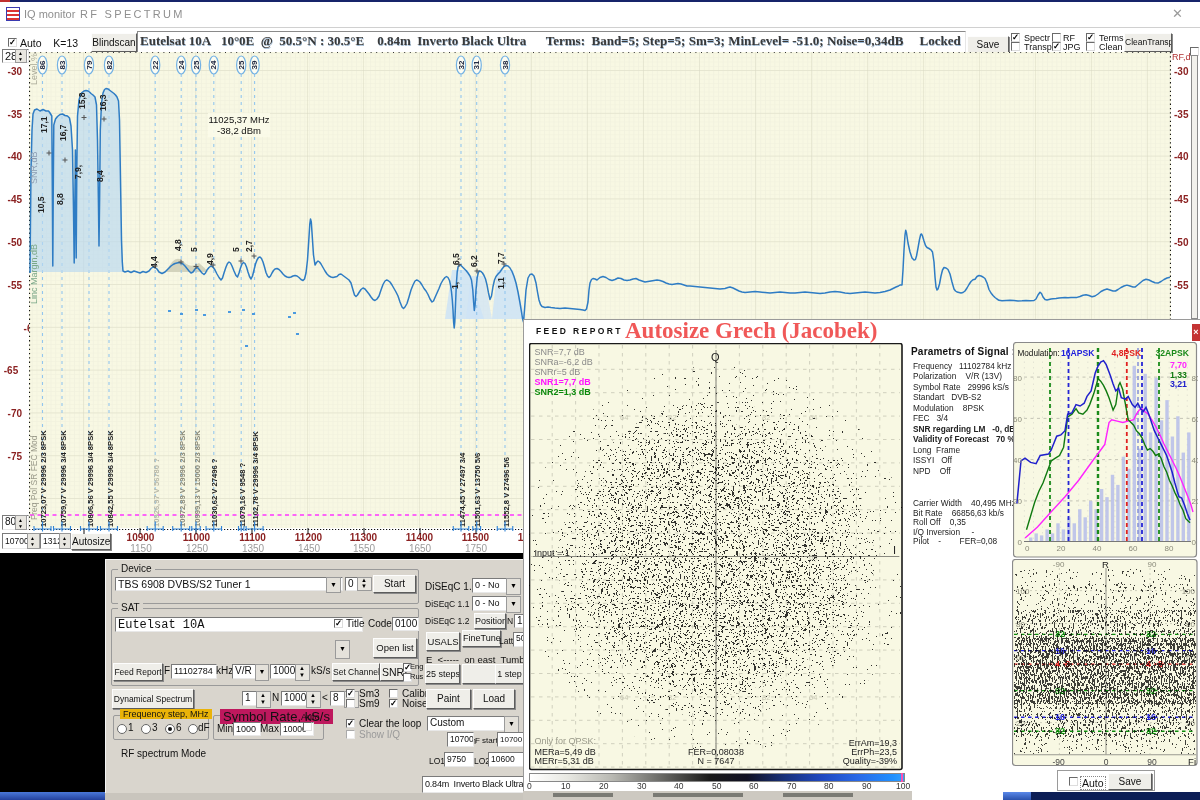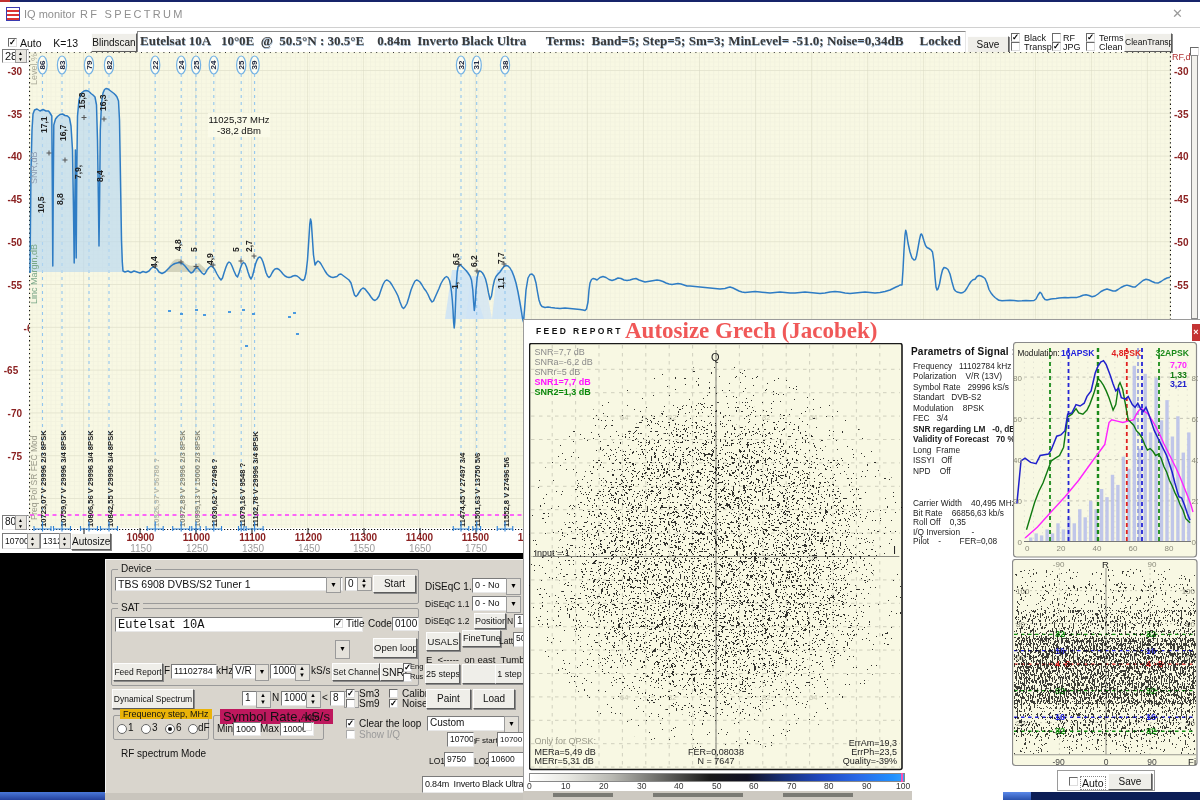--- a/index.html
+++ b/index.html
@@ -30,21 +30,21 @@
 <div class="abs" style="left:1172px;top:6px;font-size:13px;color:#9a9a9a;">✕</div>
 <div class="abs" style="left:0;top:27px;width:1200px;height:1px;background:#d0d0d0;"></div>
 
 <div class="cb" style="left:8px;top:38px;">✓</div>
 <div class="lbl" style="left:20px;top:37px;font-size:10.5px;">Auto&nbsp;&nbsp;&nbsp;&nbsp;K=13</div>
 <div class="btn" style="left:91px;top:33px;width:44px;height:17px;line-height:17px;">Blindscan</div>
 <div class="abs" style="left:137px;top:31px;width:827px;height:22px;background:#fff;border:1px solid;border-color:#8a8a8a #e6e6e6 #e6e6e6 #8a8a8a;"></div>
 <div class="abs" style="left:140px;top:33px;width:824px;height:19px;font-family:'Liberation Serif',serif;font-weight:bold;font-size:13px;color:#3a3a3a;white-space:nowrap;text-shadow:0.5px 0.5px 0 #9db8d2;">Eutelsat 10A&nbsp;&nbsp;&nbsp;10°0E&nbsp;&nbsp;@&nbsp;&nbsp;50.5°N : 30.5°E&nbsp;&nbsp;&nbsp;&nbsp;0.84m&nbsp;&nbsp;Inverto Black Ultra&nbsp;&nbsp;&nbsp;&nbsp;&nbsp;&nbsp;Terms:&nbsp;&nbsp;Band=5; Step=5; Sm=3; MinLevel= -51.0; Noise=0,34dB&nbsp;&nbsp;&nbsp;&nbsp;&nbsp;Locked</div>
 <div class="btn" style="left:967px;top:36px;width:40px;height:15px;">Save</div>
 <div class="cb" style="left:1011px;top:33px;">✓</div>
-<div class="lbl" style="left:1024px;top:33px;font-size:9px;">Black</div>
+<div class="lbl" style="left:1024px;top:33px;font-size:9px;">Spectr</div>
 <div class="cb" style="left:1011px;top:42px;"></div>
 <div class="lbl" style="left:1024px;top:42px;font-size:9px;">Transp.</div>
 <div class="cb" style="left:1052px;top:33px;"></div>
 <div class="lbl" style="left:1063px;top:33px;font-size:9px;">RF</div>
 <div class="cb" style="left:1052px;top:42px;">✓</div>
 <div class="lbl" style="left:1063px;top:42px;font-size:9px;">JPG</div>
 <div class="cb" style="left:1086px;top:33px;">✓</div>
 <div class="lbl" style="left:1099px;top:33px;font-size:9px;">Terms</div>
 <div class="cb" style="left:1086px;top:42px;"></div>
 <div class="lbl" style="left:1099px;top:42px;font-size:9px;">Clean</div>
@@ -317,21 +317,21 @@
    <div class="btn" style="left:261px;top:5px;width:41px;height:16px;line-height:16px;">Start</div>
  </div>
  <div class="grp" style="left:5px;top:48px;width:306px;height:76px;">
       <span>SAT</span>
    <div class="fld" style="left:3px;top:8px;width:244px;height:13px;font-family:'Liberation Mono',monospace;font-size:12px;">Eutelsat 10A</div>
    <div class="cb" style="left:222px;top:10px;">✓</div>
       <div class="lbl" style="left:234px;top:9px;">Title</div>
    <div class="lbl" style="left:256px;top:9px;">Code</div>
    <div class="fld" style="left:280px;top:8px;width:23px;height:12px;">0100</div>
    <div class="abs" style="left:223px;top:31px;width:13px;height:17px;background:#e4e1da;border:1px solid #9a9a9a;font-size:7px;text-align:center;line-height:16px;">▼</div>
-   <div class="btn" style="left:261px;top:29px;width:42px;height:18px;line-height:18px;font-size:9.5px;">Open loop</div>
+   <div class="btn" style="left:261px;top:29px;width:42px;height:18px;line-height:18px;font-size:9.5px;">Open list</div>
    <div class="btn" style="left:1px;top:54px;width:48px;height:16px;line-height:16px;font-size:8.5px;">Feed Report</div>
    <div class="lbl" style="left:52px;top:56px;">F</div>
    <div class="fld" style="left:59px;top:55px;width:42px;height:13px;font-size:9px;line-height:13px;">11102784</div>
    <div class="lbl" style="left:104px;top:56px;">kHz</div>
    <div class="fld" style="left:120px;top:55px;width:22px;height:13px;">V/R</div>
    <div class="abs" style="left:143px;top:55px;width:12px;height:15px;background:#e4e1da;border:1px solid #9a9a9a;font-size:7px;text-align:center;line-height:14px;">▼</div>
    <div class="fld" style="left:158px;top:55px;width:24px;height:13px;">1000</div>
    <div class="spinbtns" style="left:183px;top:55px;height:15px;">
         <span style="font-size:6px;position:absolute;top:0;left:3px;">▲</span>
         <span style="font-size:6px;position:absolute;top:7px;left:3px;">▼</span>

